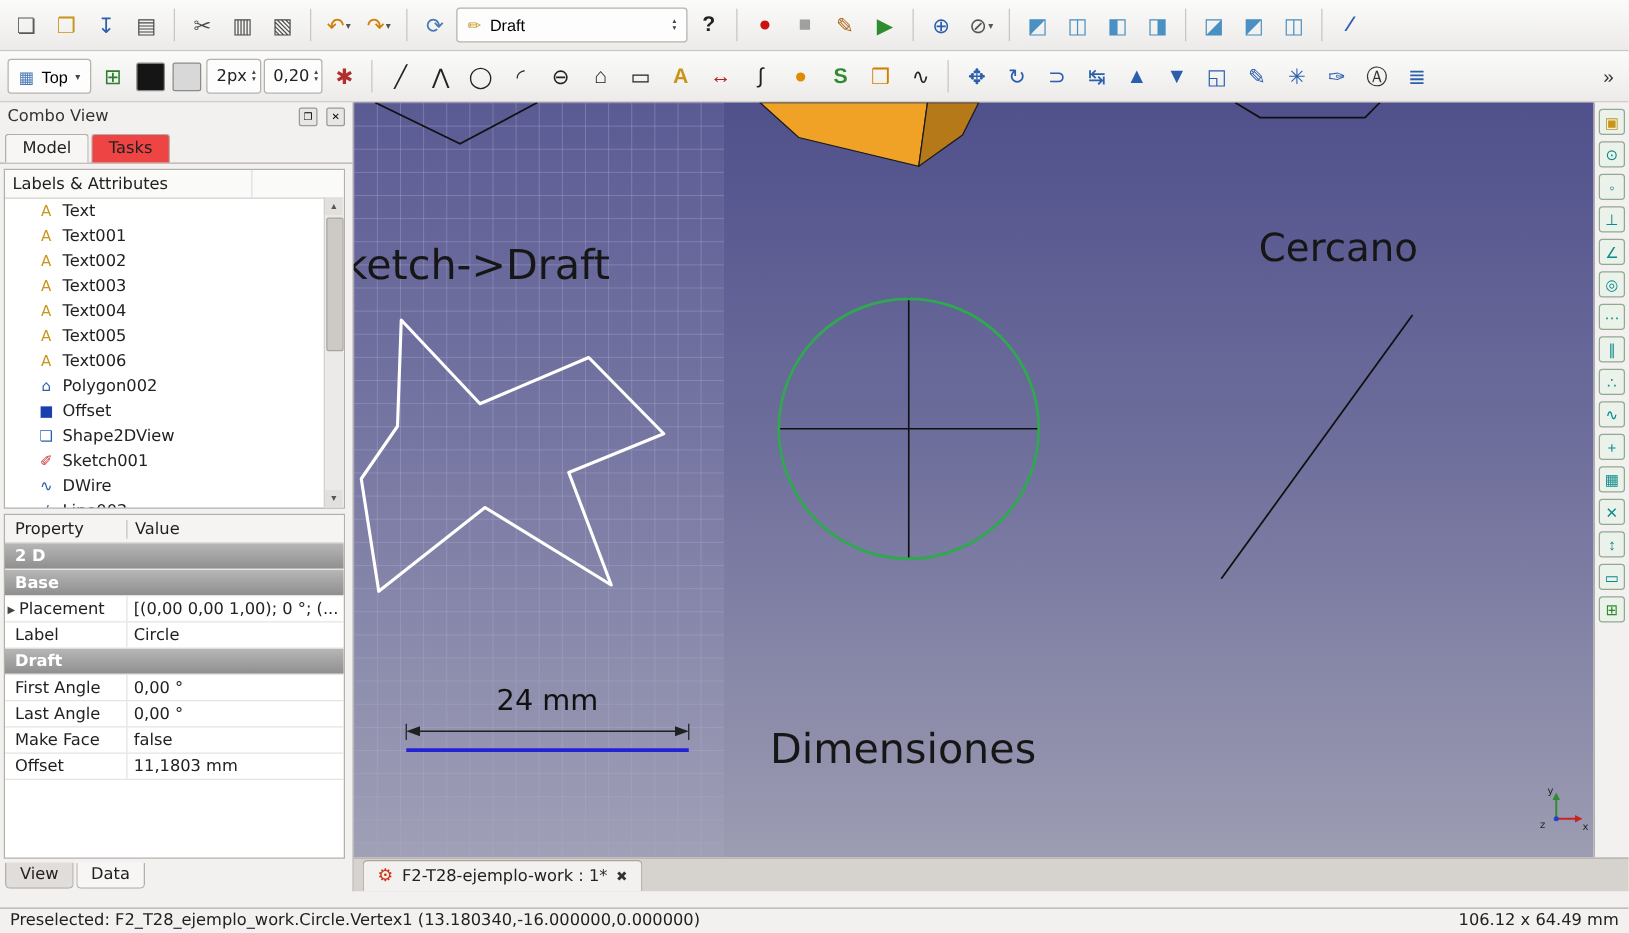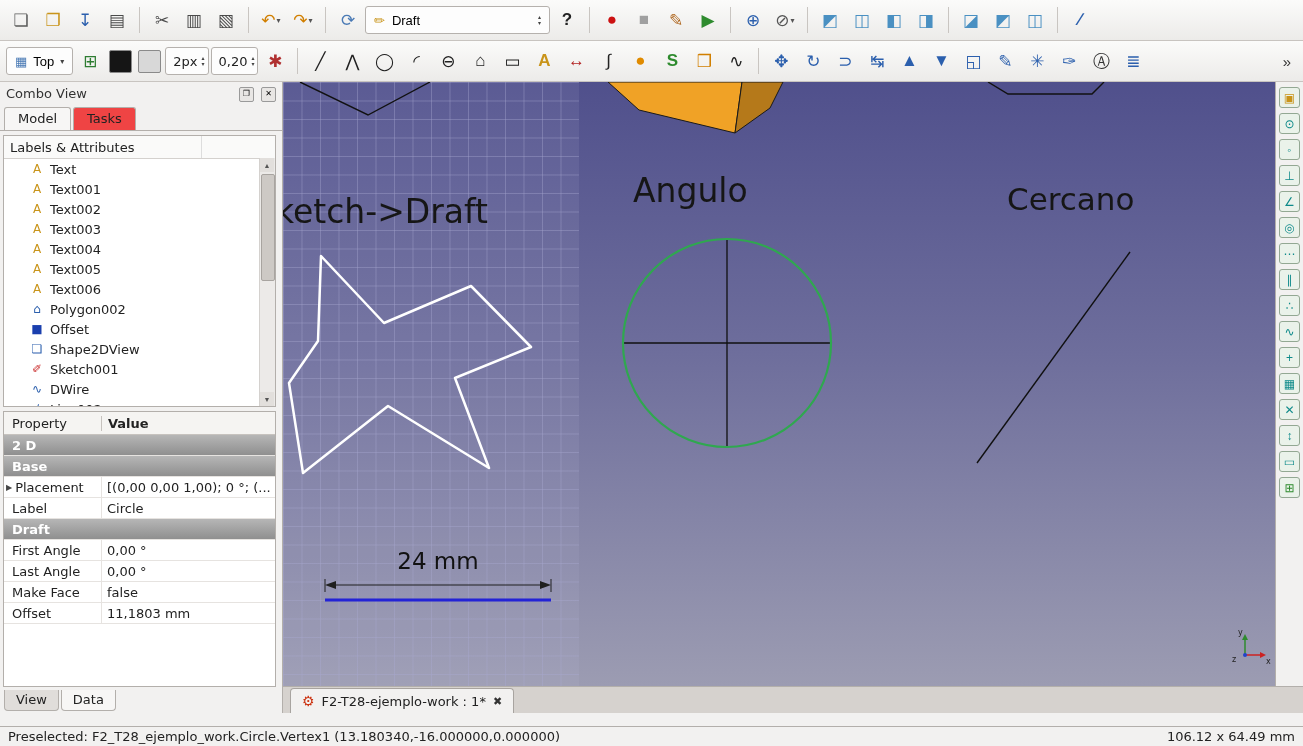--- a/index.html
+++ b/index.html
@@ -45,21 +45,21 @@
   .scrollbar{position:absolute;right:0;top:22px;bottom:0;width:15px;background:#eceae8;border-left:1px solid #d4d1ce;}
   .sarrow{position:absolute;left:0;width:14px;height:14px;font-size:7px;display:flex;align-items:center;
     justify-content:center;color:#555;border:none;background:#e2dfdc;cursor:pointer;padding:0;}
   .sarrow.up{top:0;} .sarrow.down{bottom:0;}
   .sthumb{position:absolute;left:1px;top:16px;width:12px;height:105px;background:#cdc9c5;
     border:1px solid #a8a4a0;border-radius:2px;cursor:grab;}
   .prop-wrap{margin:4px 3px 0;width:273px;height:276px;background:#fff;border:1px solid #b3afab;
     overflow:hidden;box-sizing:border-box;}
   .prop-header{display:flex;height:22px;border-bottom:1px solid #c6c2be;background:#f5f4f2;align-items:center;}
   .prop-header .ph1{width:98px;padding-left:8px;border-right:1px solid #c6c2be;box-sizing:border-box;}
-  .prop-header .ph2{padding-left:6px;font-weight:bold;}
+  .prop-header .ph2{padding-left:6px;}
   .prow{display:flex;height:20px;border-bottom:1px solid #e6e3e0;align-items:center;font-size:13px;}
   .prow.pgroup{background:linear-gradient(#b6b6b6,#8f8f8f);color:#fff;font-weight:bold;padding-left:8px;}
   .pname{width:98px;padding-left:8px;border-right:1px solid #e6e3e0;display:flex;align-items:center;gap:3px;
     box-sizing:border-box;overflow:hidden;white-space:nowrap;height:100%;}
   .pval{flex:1;padding-left:5px;overflow:hidden;white-space:nowrap;}
   .expander{font-size:8px;color:#444;margin-left:-6px;cursor:pointer;}
   .bottom-tabs{position:absolute;left:4px;bottom:2px;display:flex;gap:2px;}
   .btab{padding:2px 11px 3px;border:1px solid #b3afab;border-top:none;border-radius:0 0 4px 4px;
     background:#e0ddda;cursor:pointer;font-size:13px;}
   .btab.active{background:#f7f6f5;}
@@ -474,22 +474,22 @@
         <polygon points="962,552 959,558 965,558" fill="#2e8b2e"></polygon>
         <line x1="962" y1="573" x2="979" y2="573" stroke="#cc2222" stroke-width="1.5"></line>
         <polygon points="983,573 977,570 977,576" fill="#cc2222"></polygon>
         <circle cx="962" cy="573" r="2" fill="#2244cc"></circle>
         <text x="955" y="553" font-size="8" fill="#222">y</text>
         <text x="983" y="582" font-size="8" fill="#222">x</text>
         <text x="949" y="580" font-size="8" fill="#222">z</text>
       </g>
     </svg>
     <div class="vlabel" style="left:-8px;top:110px;">ketch-&gt;Draft</div>
-    <div class="vlabel" style="left:350px;top:89px;">Angulo</div>
     <div class="vlabel" style="left:724px;top:99px;font-size:31px;">Cercano</div>
+    <div class="vlabel" style="left:333px;top:497px;">Dimensiones</div>
     <div class="dimlabel" style="left:100px;top:466px;">24 mm</div>
   </div>
 
   <div id="snapbar">
       <button class="sbtn">
         <span class="glyph" style="color: rgb(201, 148, 26);">▣</span>
       </button>
       <button class="sbtn">
         <span class="glyph" style="color: rgb(14, 138, 138);">⊙</span>
       </button>

